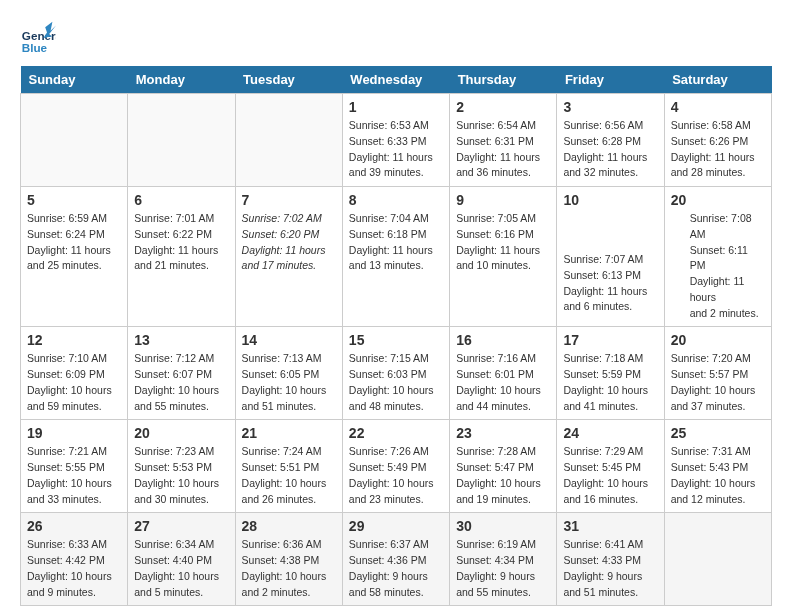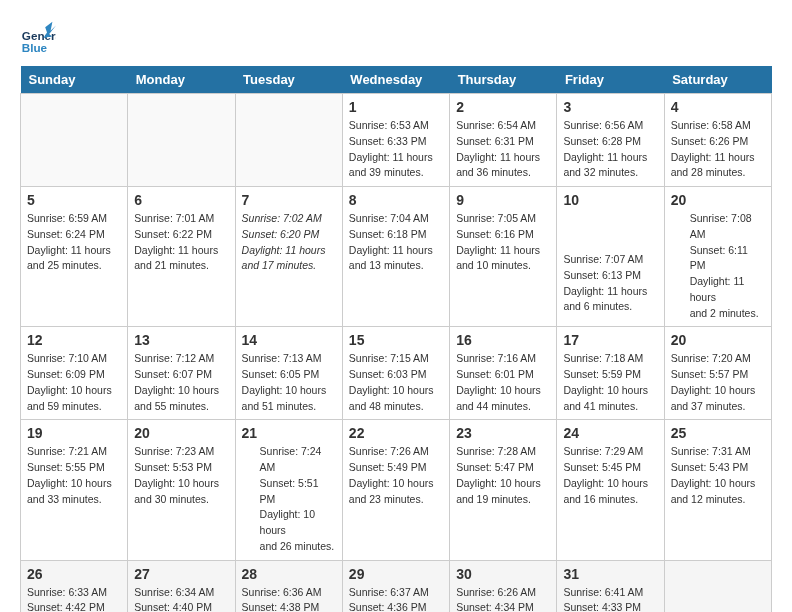--- a/index.html
+++ b/index.html
@@ -251,21 +251,21 @@
         </td>
         <td>
           <span class="day-number">20</span>
           <div class="day-info" style="white-space: pre-line;">Sunrise: 7:23 AM
 Sunset: 5:53 PM
 Daylight: 10 hours
 and 30 minutes.</div>
         </td>
         <td>
           <span class="day-number">21</span>
-          <div class="day-info" style="white-space: pre-line; margin-left: 18px;">Sunrise: 7:24 AM
+          <div class="day-info" style="white-space: pre-line;">Sunrise: 7:24 AM
 Sunset: 5:51 PM
 Daylight: 10 hours
 and 26 minutes.</div>
         </td>
         <td>
           <span class="day-number">22</span>
           <div class="day-info" style="white-space: pre-line;">Sunrise: 7:26 AM
 Sunset: 5:49 PM
 Daylight: 10 hours
 and 23 minutes.</div>
@@ -316,21 +316,21 @@
         </td>
         <td>
           <span class="day-number">29</span>
           <div class="day-info" style="white-space: pre-line;">Sunrise: 6:37 AM
 Sunset: 4:36 PM
 Daylight: 9 hours
 and 58 minutes.</div>
         </td>
         <td>
           <span class="day-number">30</span>
-          <div class="day-info" style="white-space: pre-line;">Sunrise: 6:26 AM
+          <div class="day-info" style="white-space: pre-line;">Sunrise: 6:19 AM
 Sunset: 4:34 PM
 Daylight: 9 hours
 and 55 minutes.</div>
         </td>
         <td>
           <span class="day-number">31</span>
           <div class="day-info" style="white-space: pre-line;">Sunrise: 6:41 AM
 Sunset: 4:33 PM
 Daylight: 9 hours
 and 51 minutes.</div>

